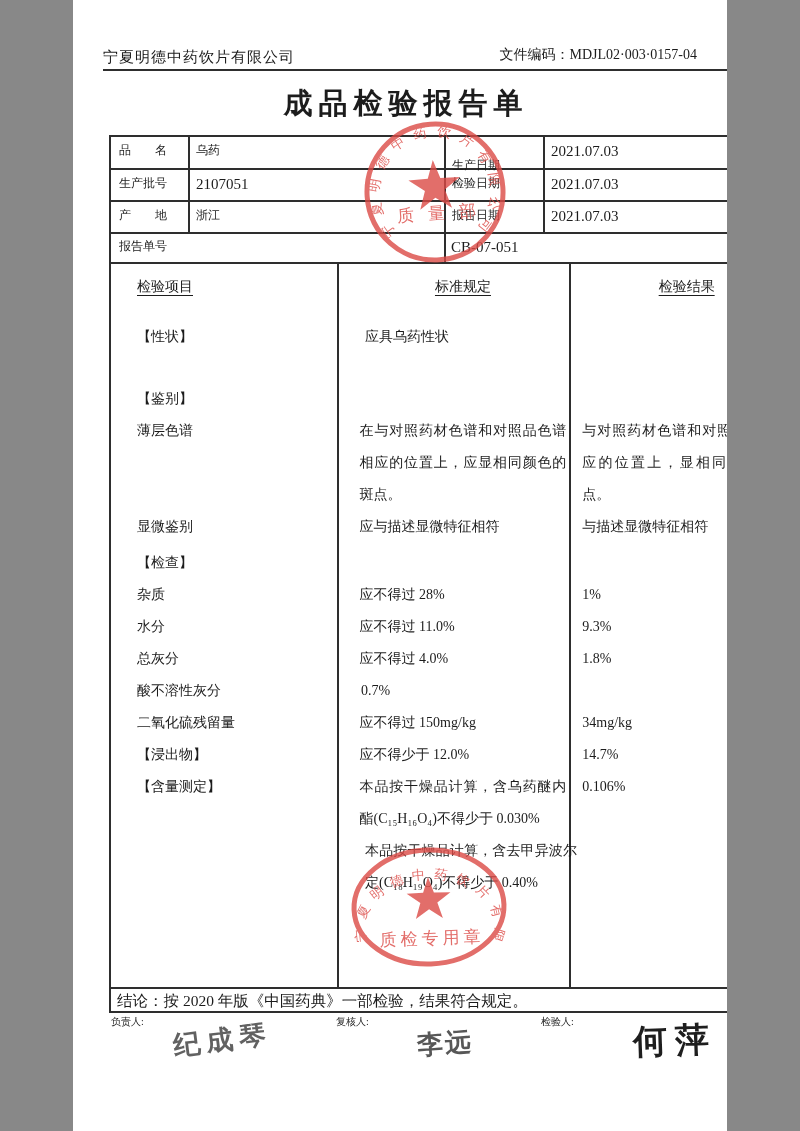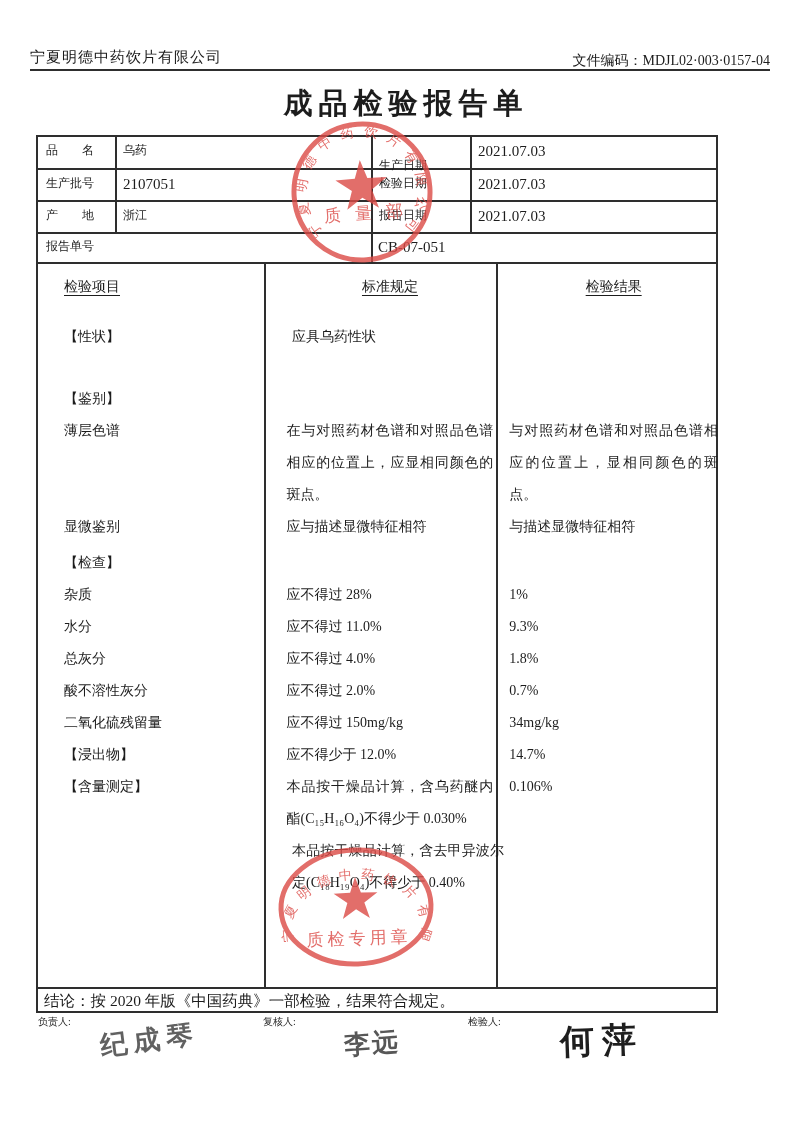--- a/index.html
+++ b/index.html
@@ -1,22 +1,22 @@
 <!DOCTYPE html>
 <html><head>
 <meta charset="utf-8">
 <style>
   html,body{margin:0;padding:0;background:#888;}
-  .page{position:relative;width:800px;height:1131px;background:#ffffff;margin:0 auto;
+  .page{position:relative;width:654px;height:1131px;background:#ffffff;margin:0 auto;
         font-family:"Liberation Serif","DejaVu Serif",serif;color:#1c1c1c;overflow:hidden;}
   .abs{position:absolute;}
   .hl{position:absolute;background:#2e2e2e;height:2px;}
   .vl{position:absolute;background:#2e2e2e;width:2px;}
   .company{left:30px;top:48px;font-size:15px;letter-spacing:1px;}
-  .doccode{right:30px;top:52px;font-size:14px;}
+  .doccode{right:30px;top:46px;font-size:14px;}
   .title{left:12px;right:0;top:84px;text-align:center;font-size:29px;font-weight:bold;letter-spacing:6px;}
   .cell{position:absolute;font-size:12px;white-space:nowrap;}
   .val{font-size:15px;}
   
   .main{position:absolute;left:36px;top:262px;width:682px;}
   .mr{display:flex;align-items:flex-start;padding-left:16px;}
   .c1{width:216px;padding-left:12px;}
   .c2{width:212px;padding-left:12px;padding-right:8px;text-align:justify;}
   .c3{width:214px;padding-left:8px;text-align:justify;}
   .c1,.c2,.c3{font-size:14px;line-height:32px;}
@@ -121,21 +121,20 @@
       <div class="c2">应不得过 11.0%</div>
       <div class="c3">9.3%</div>
     </div>
     <div class="mr">
       <div class="c1">总灰分</div>
       <div class="c2">应不得过 4.0%</div>
       <div class="c3">1.8%</div>
     </div>
     <div class="mr">
       <div class="c1">酸不溶性灰分</div>
-      <div class="c2">应不得过 2.0%</div>
       <div class="c3">0.7%</div>
     </div>
     <div class="mr">
       <div class="c1">二氧化硫残留量</div>
       <div class="c2">应不得过 150mg/kg</div>
       <div class="c3">34mg/kg</div>
     </div>
     <div class="mr">
       <div class="c1">【浸出物】</div>
       <div class="c2">应不得少于 12.0%</div>

